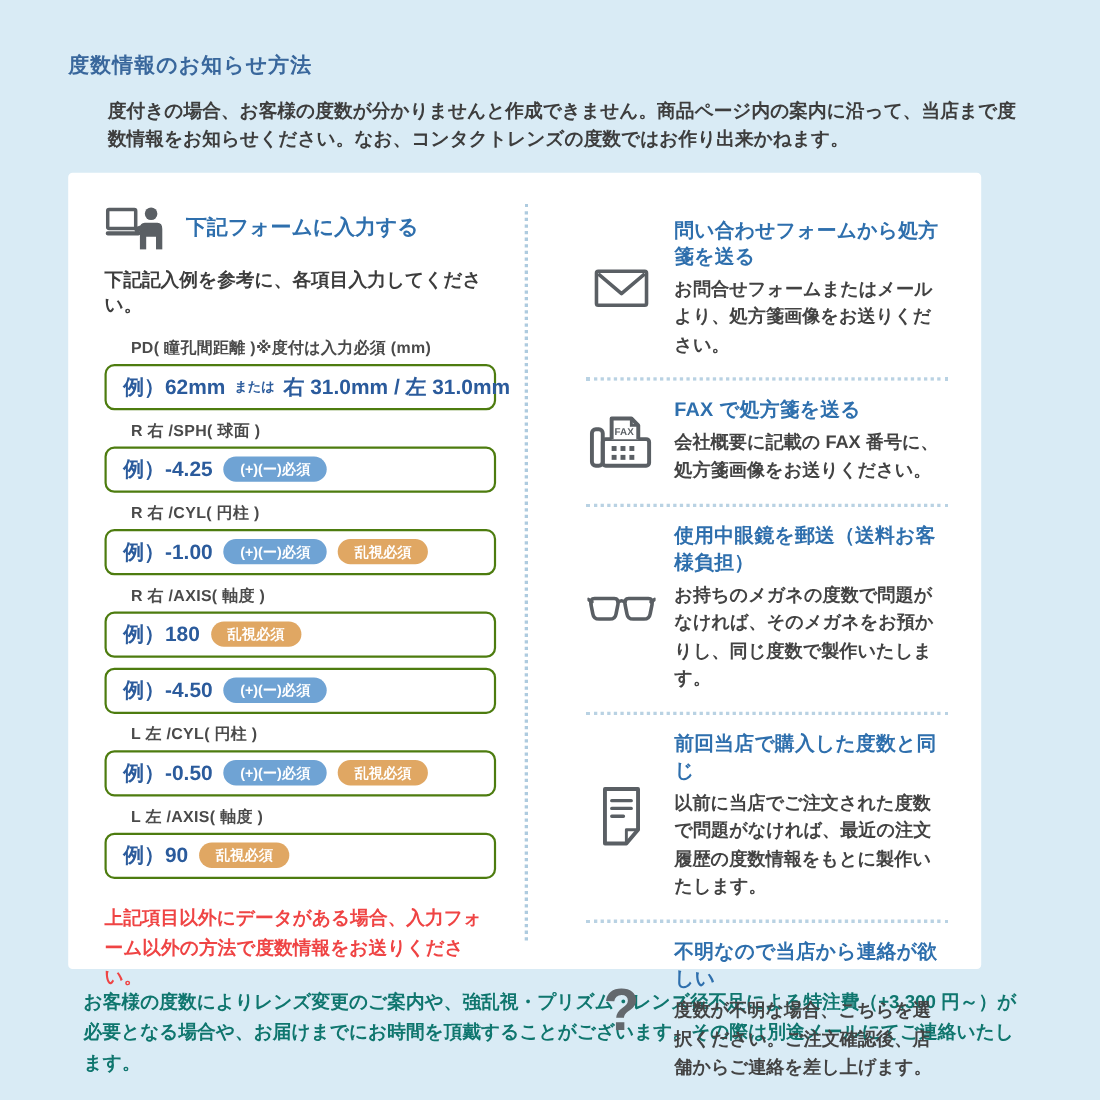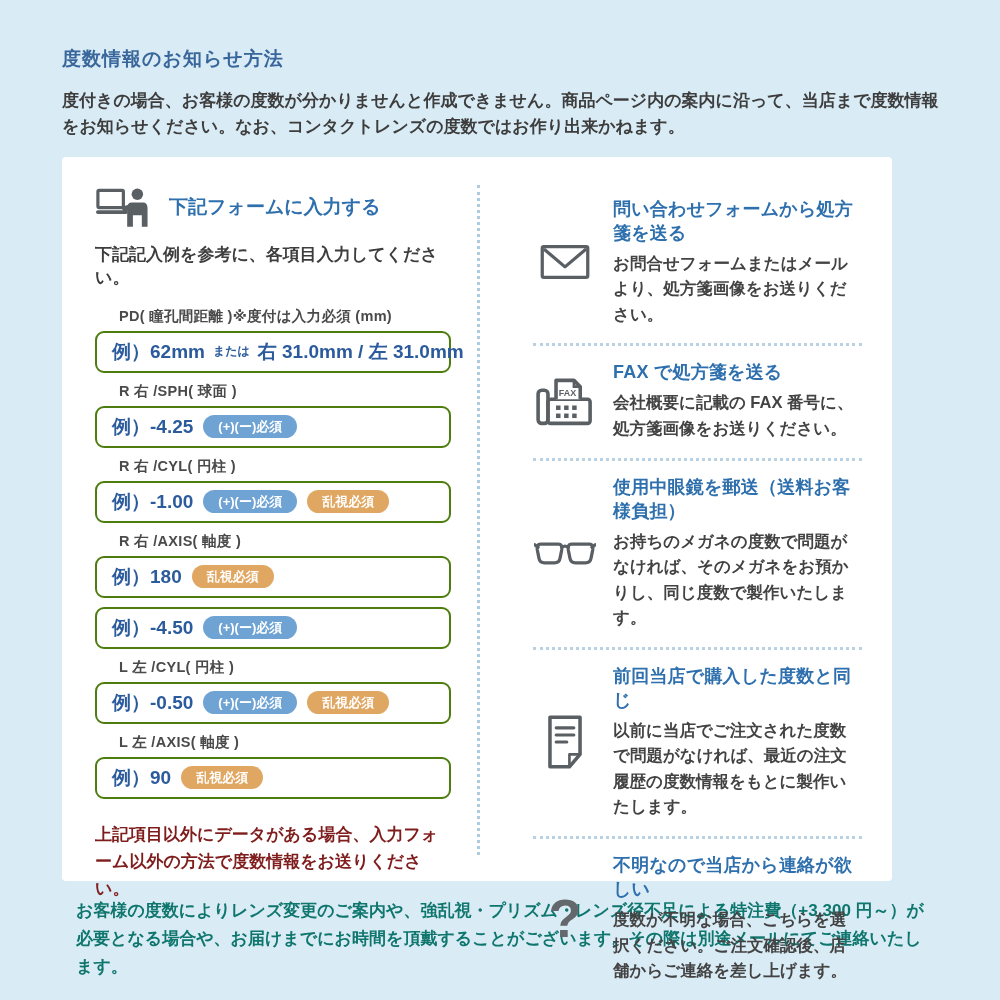--- a/index.html
+++ b/index.html
@@ -19,20 +19,21 @@
     letter-spacing: 1px;
     margin-bottom: 16px;
   }
   .intro {
     font-size: 17px;
     font-weight: 600;
     line-height: 1.55;
     color: #3d3d3d;
     margin-bottom: 16px;
     max-width: 880px;
+    margin-left: 36px;
   }
 
   .card {
     width: 830px;
     height: 724px;
     background: #ffffff;
     border-radius: 4px;
     display: grid;
     grid-template-columns: 1fr 1fr;
     position: relative;
@@ -86,21 +87,21 @@
     line-height: 1;
   }
   .pill-blue { background: #6fa3d4; }
   .pill-orange { background: #e0a763; }
 
   .form-note {
     margin-top: 22px;
     font-size: 17px;
     font-weight: 600;
     line-height: 1.6;
-    color: #7f1d1d;
+    color: #ef4444;
   }
 
   
   .col-right { padding: 0 30px 0 40px; display: flex; flex-direction: column; }
   .method {
     display: flex;
     align-items: center;
     gap: 16px;
     padding: 14px 0 16px 0;
     border-bottom: 3px dotted #b9d2e3;

